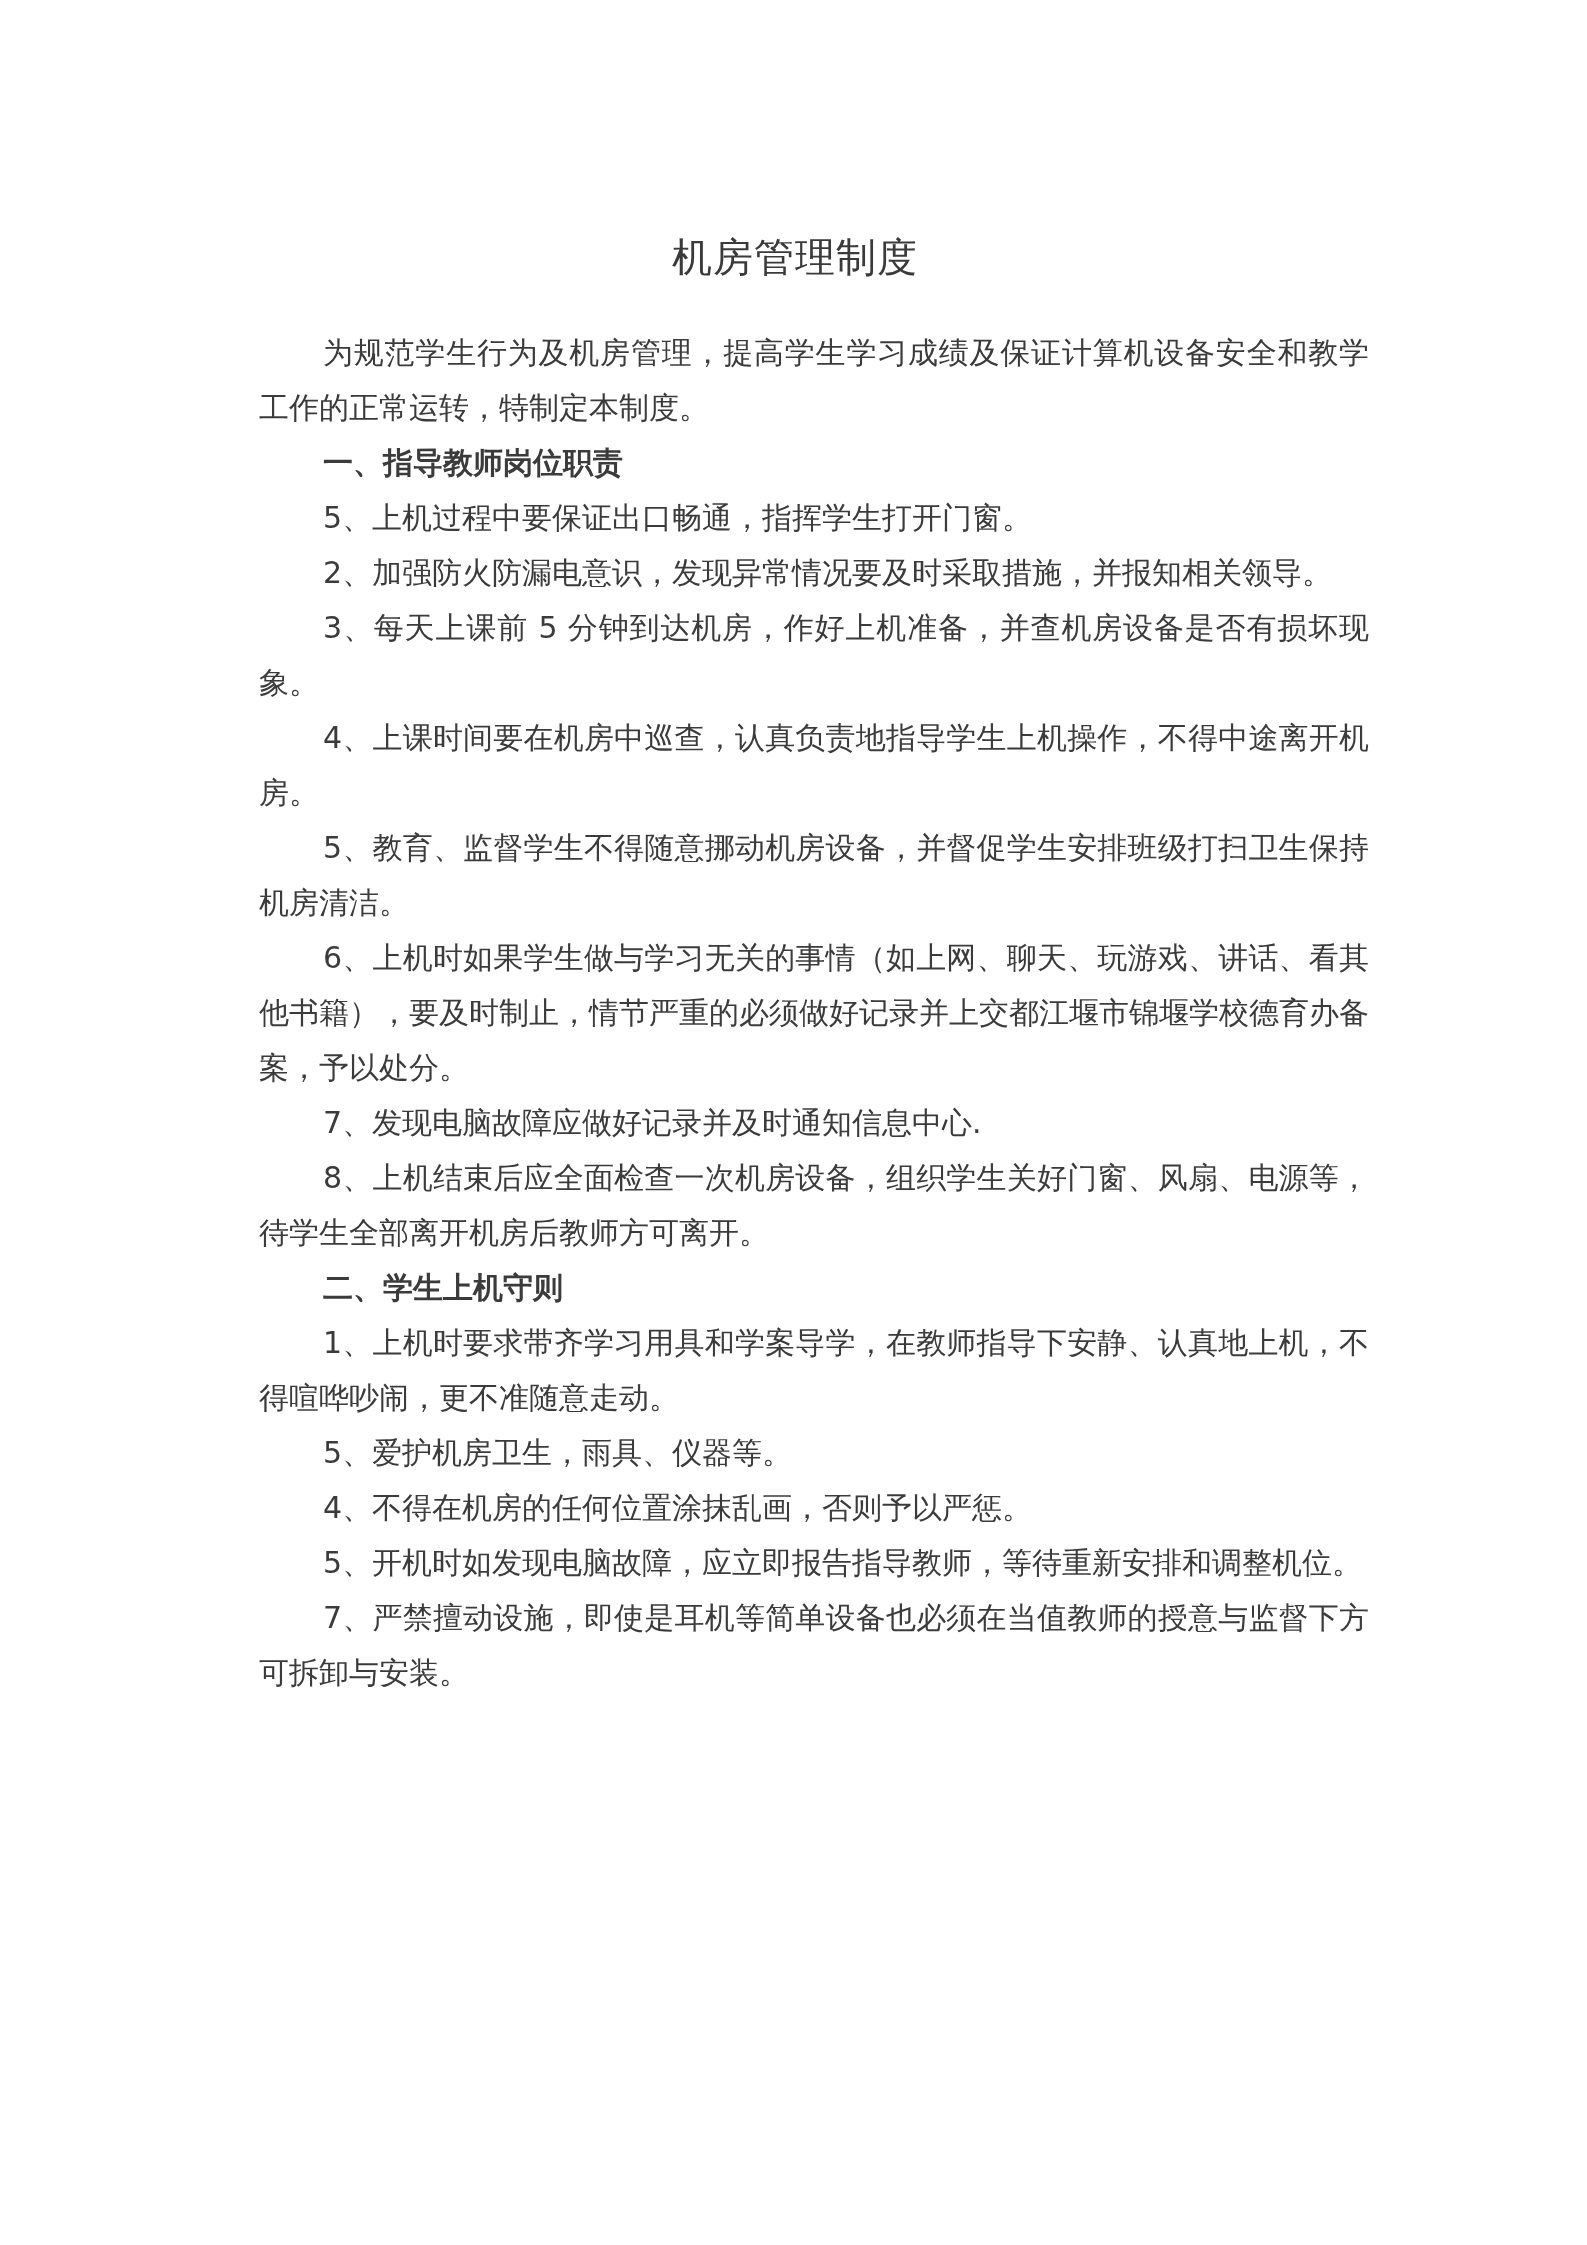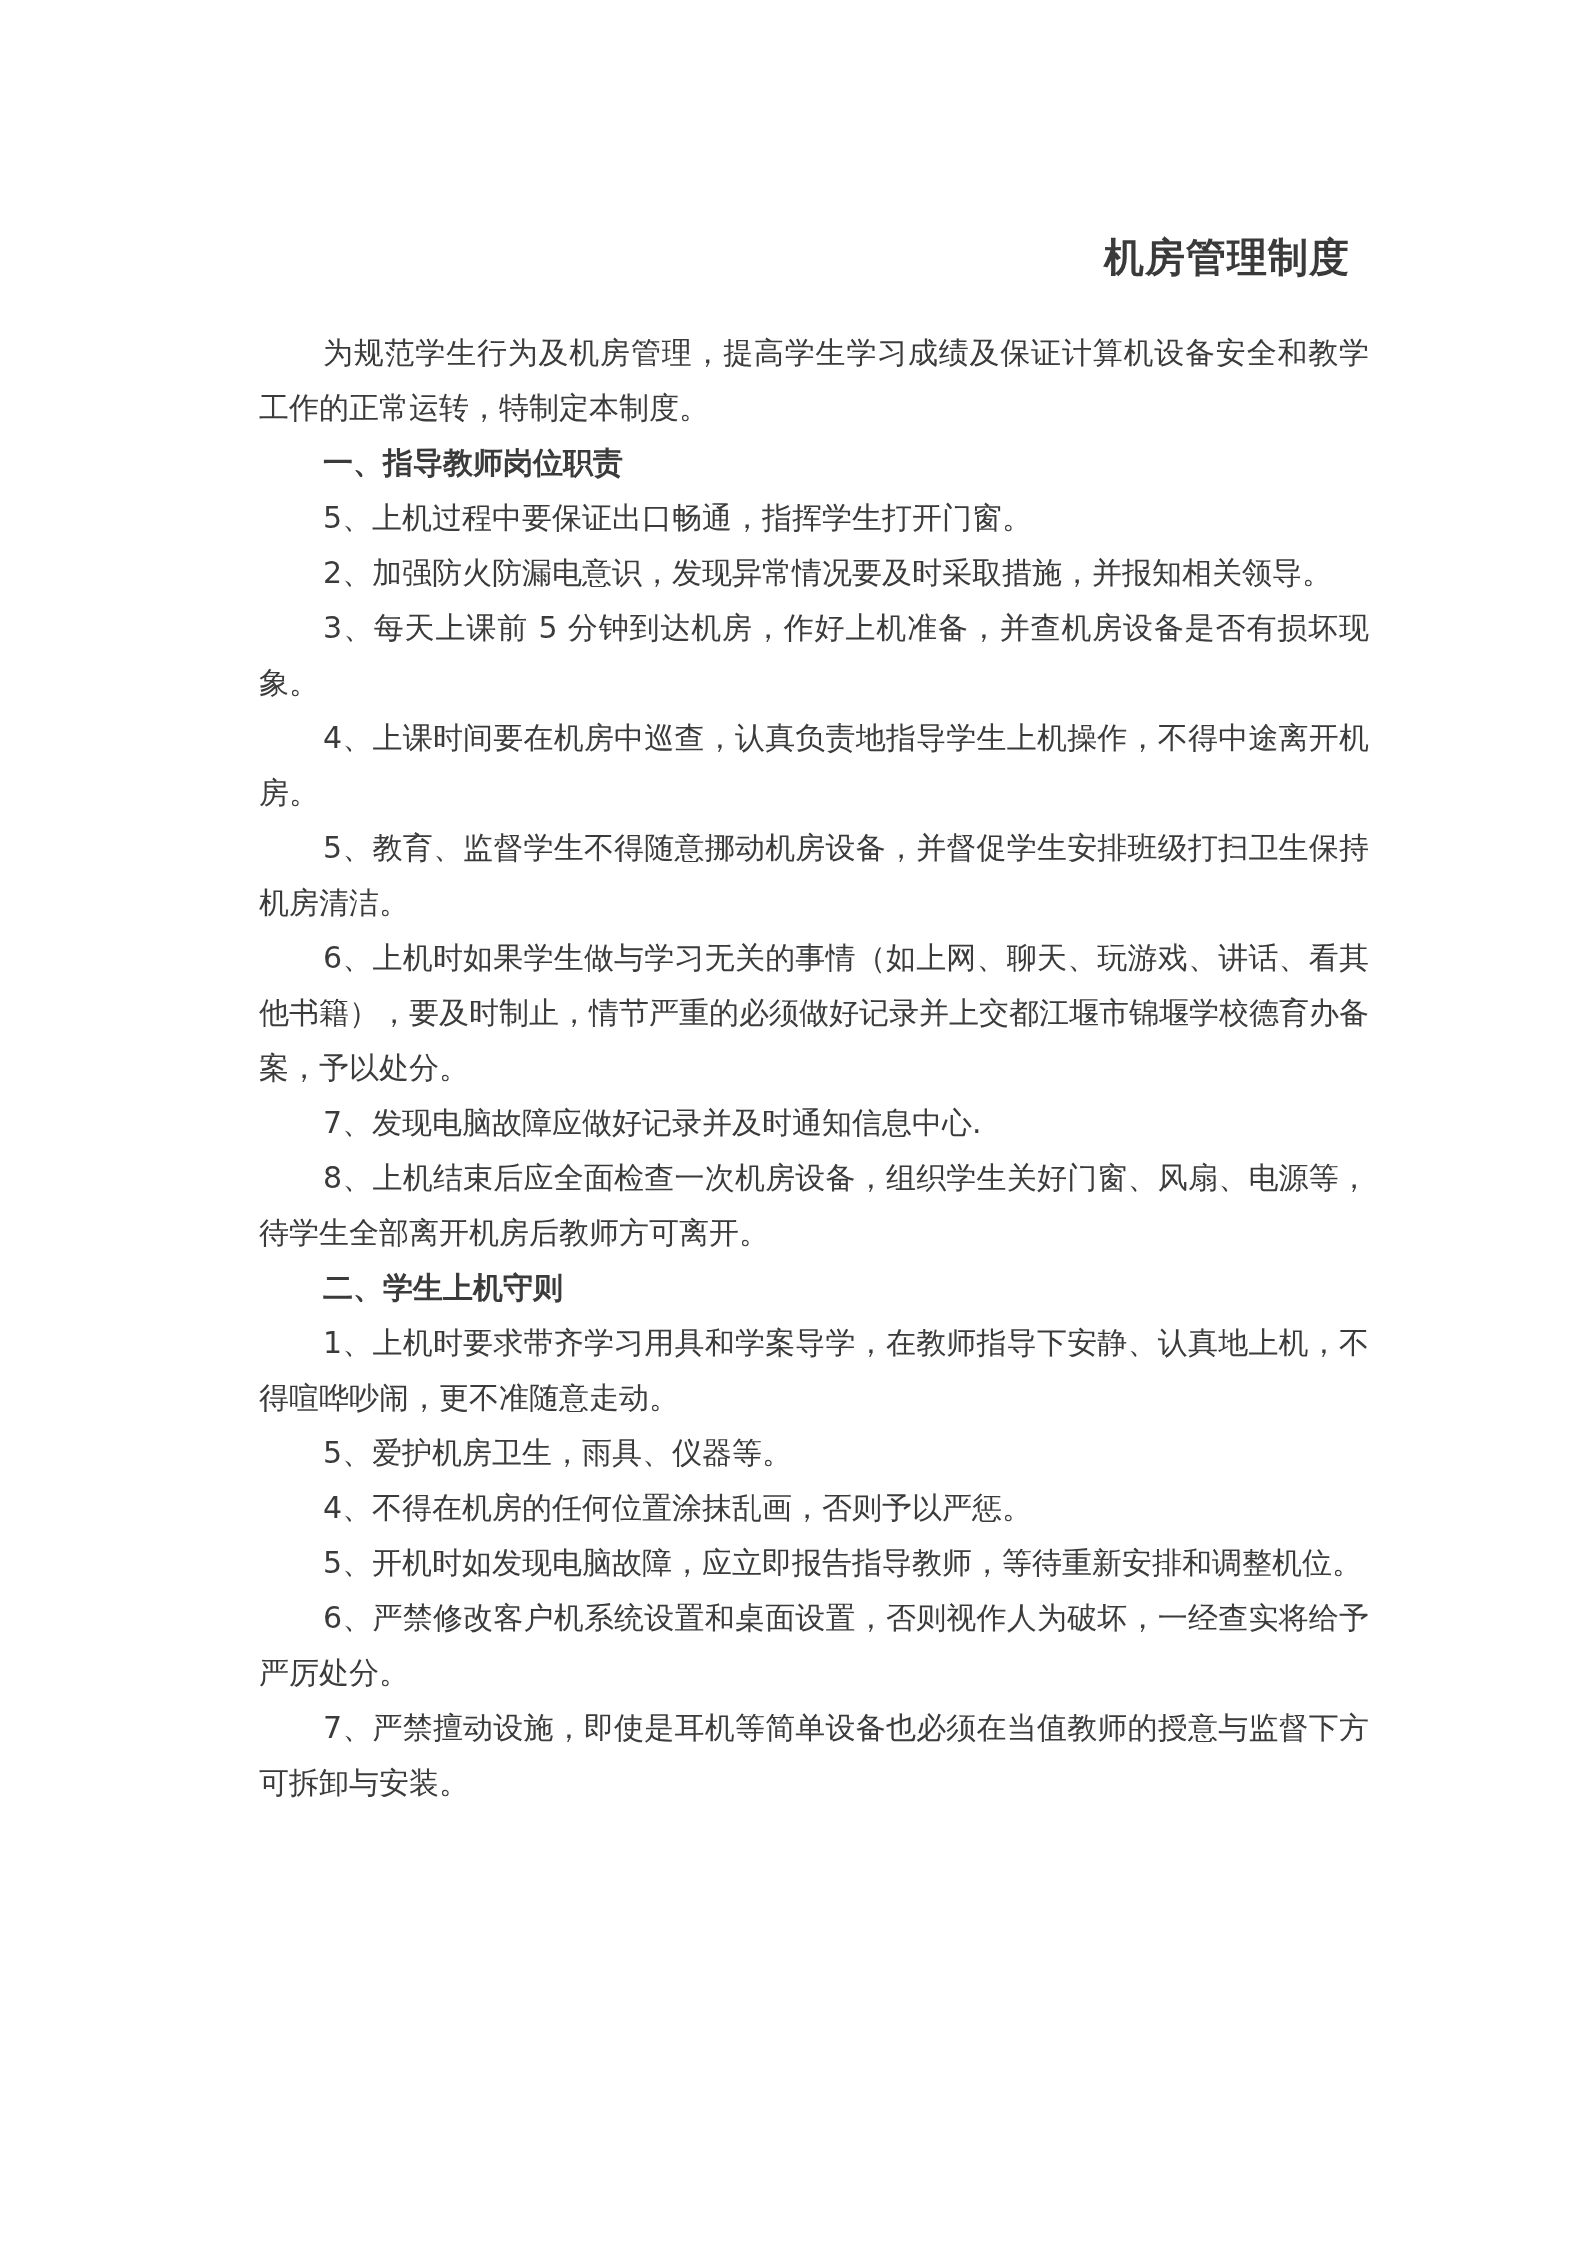--- a/index.html
+++ b/index.html
@@ -19,23 +19,23 @@
     position: absolute;
     left: 240px;
     top: 0;
     width: 1110px;
   }
   .title {
     position: absolute;
     left: 0;
     width: 1110px;
     top: 200px;
-    text-align: right;
+    text-align: center;
     font-size: 40px;
-    font-weight: bold;
+    font-weight: normal;
     line-height: 60px;
     color: #3a3a3a;
     letter-spacing: 1px;
   }
   .body {
     position: absolute;
     top: 325px;
     left: 0;
     width: 1110px;
     font-size: 30px;
@@ -71,16 +71,15 @@
     <p class="p">5、教育、监督学生不得随意挪动机房设备，并督促学生安排班级打扫卫生保持机房清洁。</p>
     <p class="p">6、上机时如果学生做与学习无关的事情（如上网、聊天、玩游戏、讲话、看其他书籍），要及时制止，情节严重的必须做好记录并上交都江堰市锦堰学校德育办备案，予以处分。</p>
     <p class="p">7、发现电脑故障应做好记录并及时通知信息中心.</p>
     <p class="p">8、上机结束后应全面检查一次机房设备，组织学生关好门窗、风扇、电源等，待学生全部离开机房后教师方可离开。</p>
 
     <p class="h">二、学生上机守则</p>
     <p class="p">1、上机时要求带齐学习用具和学案导学，在教师指导下安静、认真地上机，不得喧哗吵闹，更不准随意走动。</p>
     <p class="p">5、爱护机房卫生，雨具、仪器等。</p>
     <p class="p">4、不得在机房的任何位置涂抹乱画，否则予以严惩。</p>
     <p class="p">5、开机时如发现电脑故障，应立即报告指导教师，等待重新安排和调整机位。</p>
-    <p class="p">6、严禁修改客户机系统设置和桌面设置，否则视作人为破坏，一经查实将给予严厉处分。</p>
     <p class="p">7、严禁擅动设施，即使是耳机等简单设备也必须在当值教师的授意与监督下方可拆卸与安装。</p>
   </div>
 </div>
 
 </body></html>

